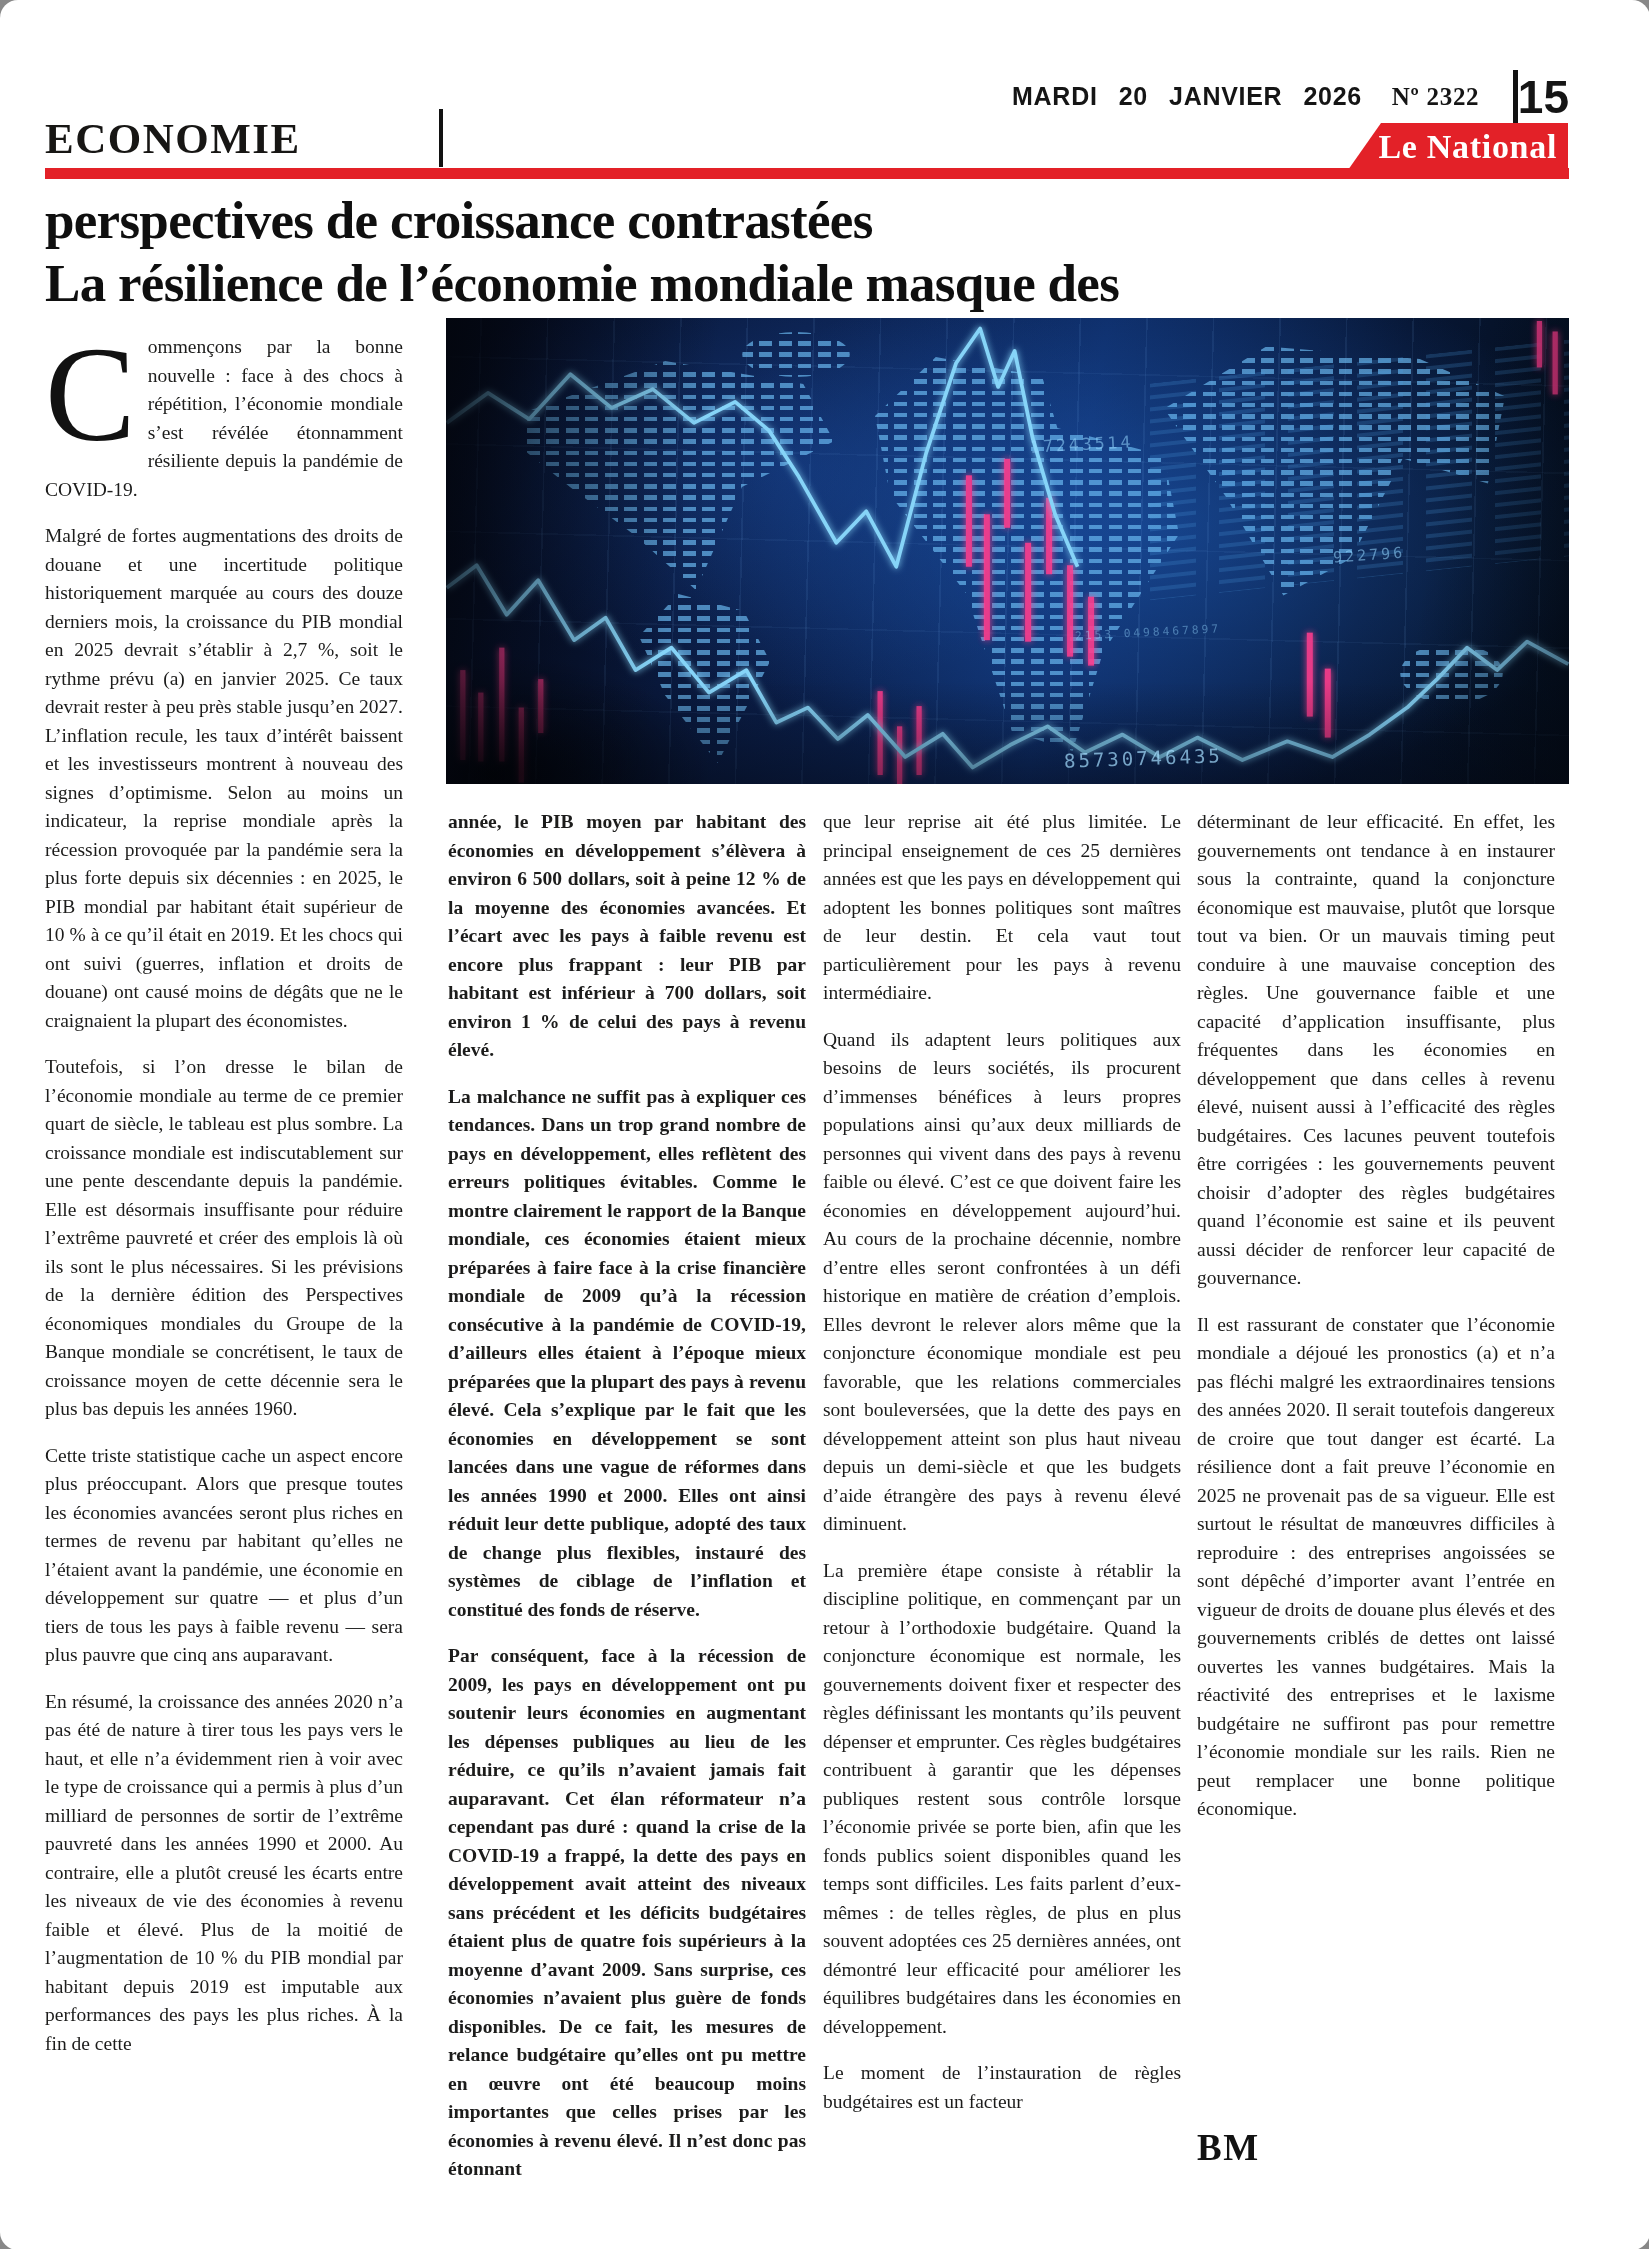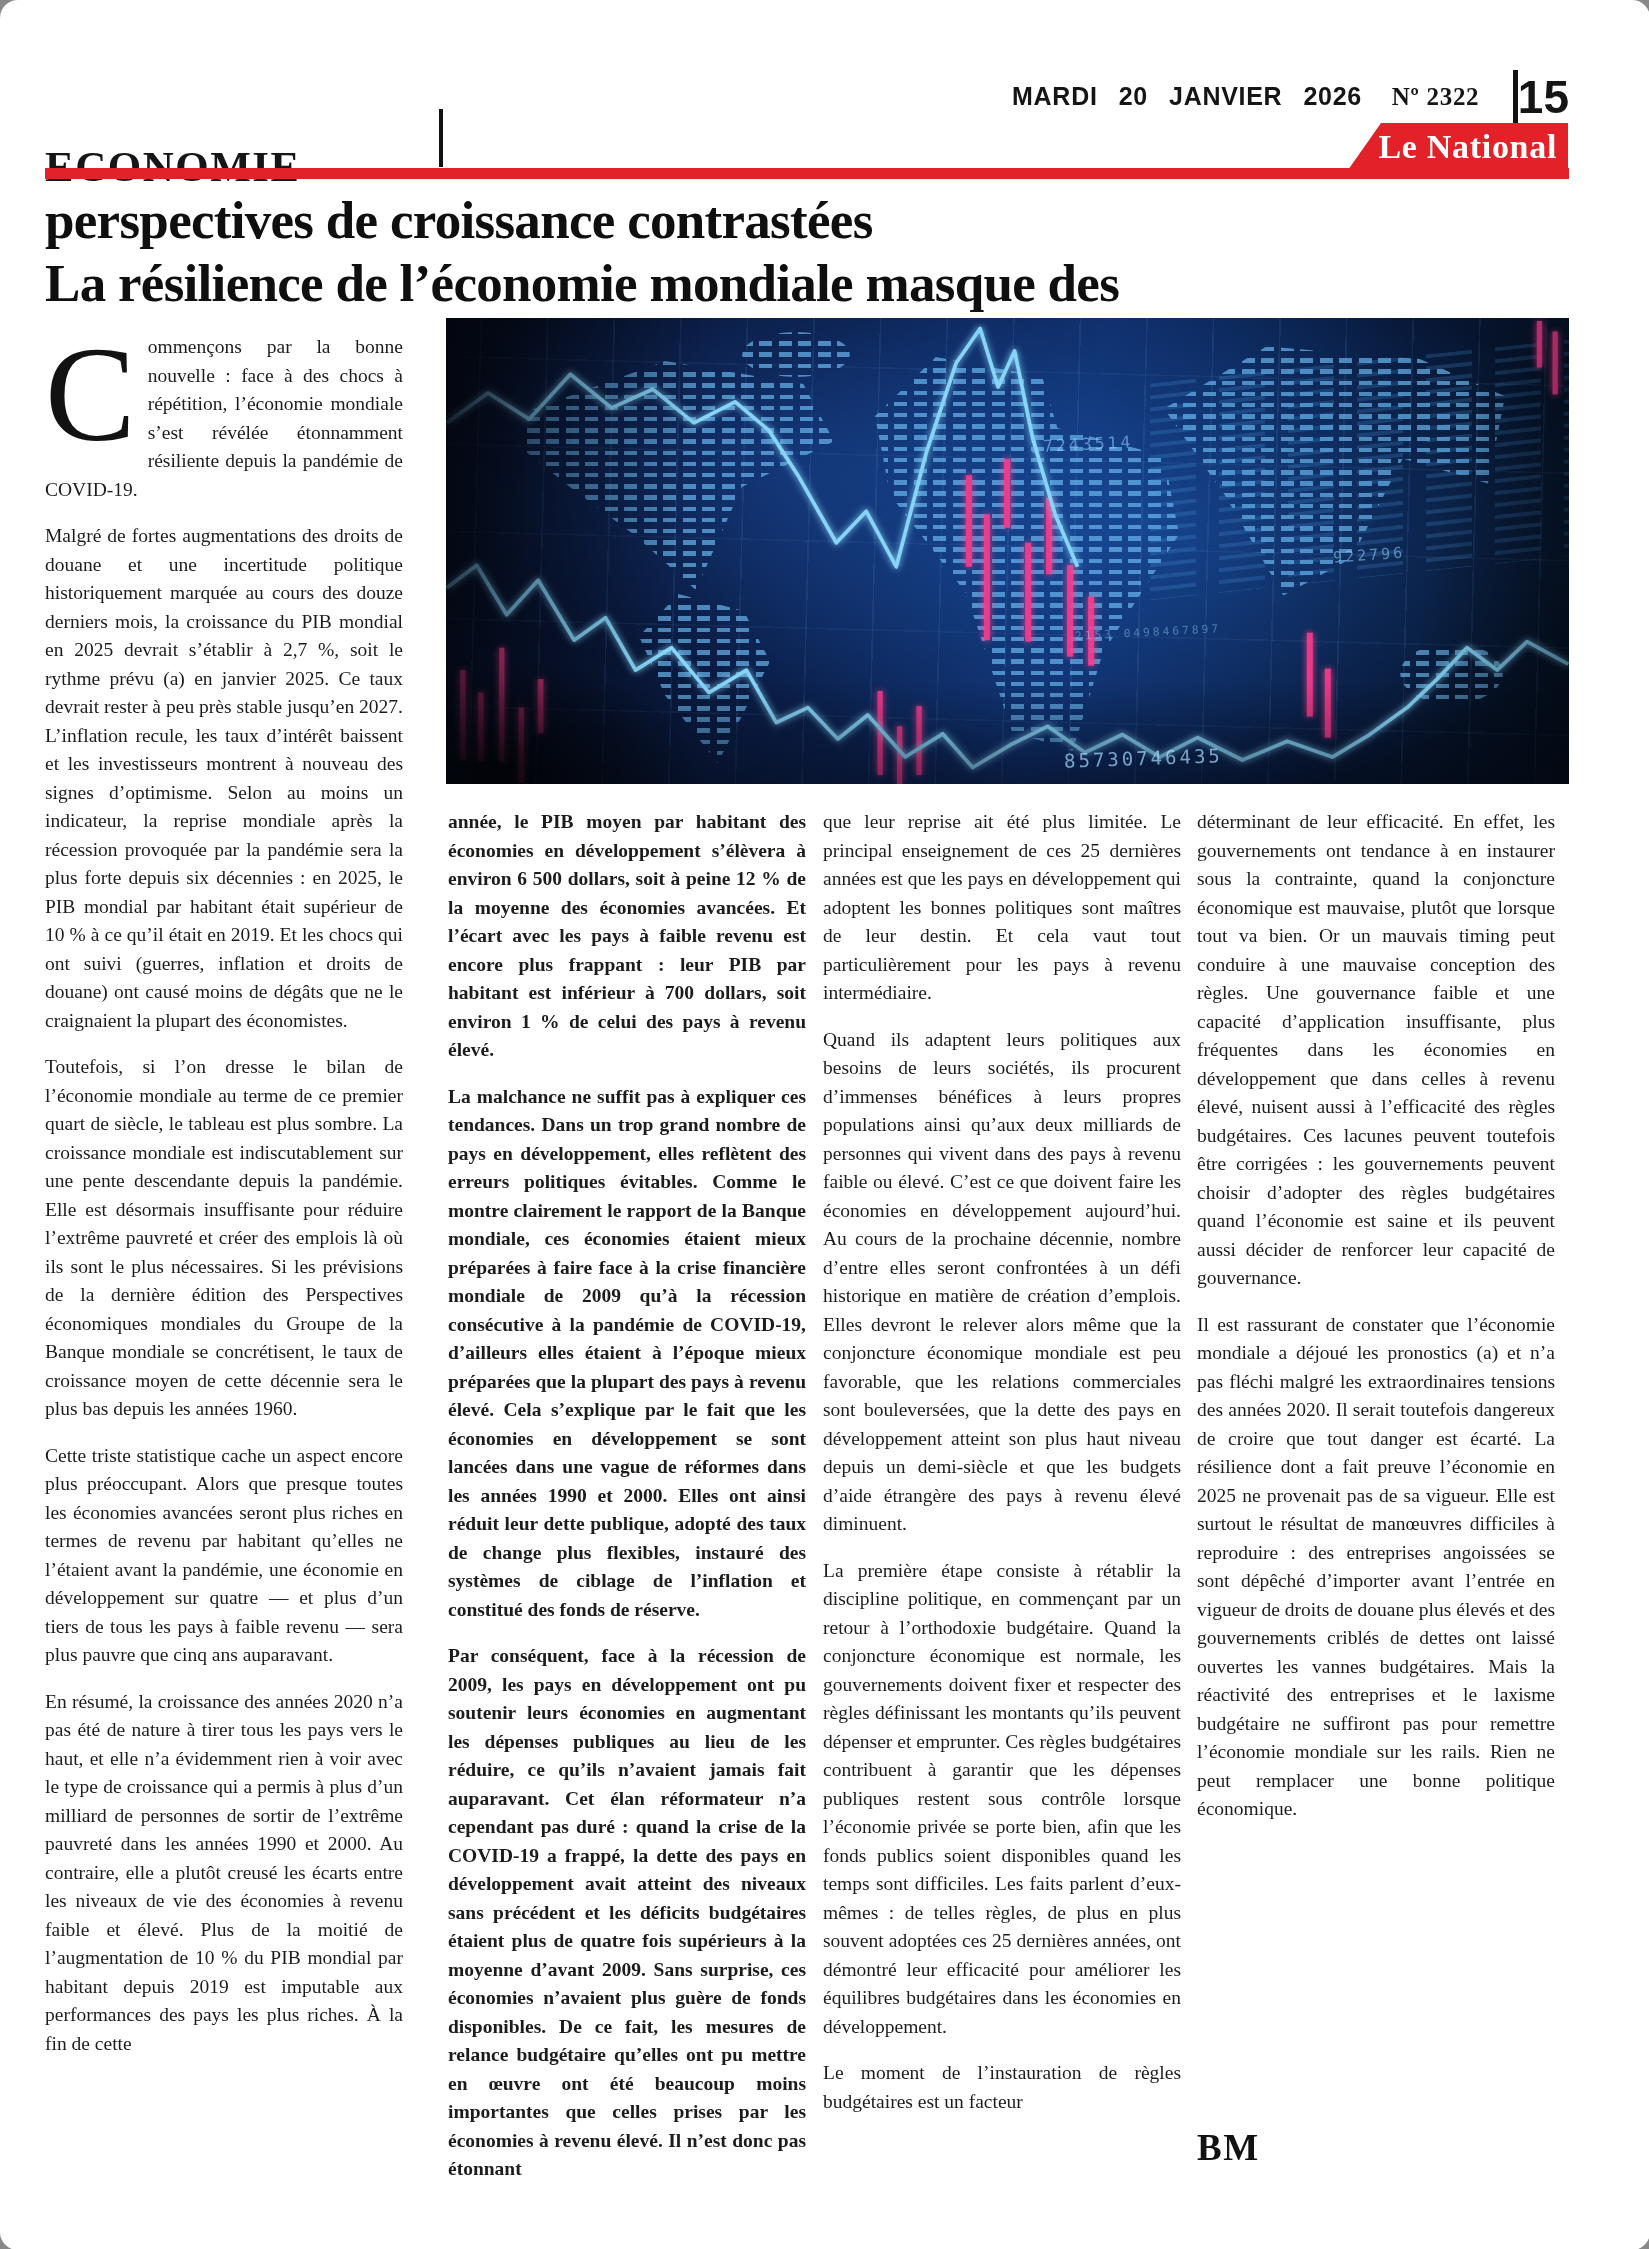--- a/index.html
+++ b/index.html
@@ -17,21 +17,21 @@
     position:absolute;top:69px;right:81px;height:55px;
     display:flex;align-items:center;
     font-family:"Liberation Sans",sans-serif;font-weight:bold;color:#151515;
   }
   .date-line{font-size:25px;letter-spacing:0.7px;word-spacing:13.5px;}
   .issue-number{font-size:25px;margin-left:30px;letter-spacing:0.7px;font-family:Liberation Serif, serif;}
   .page-bar{width:4.5px;height:54px;background:#121212;margin-left:34px;}
   .page-number{font-size:46px;line-height:54px;}
   .section-title{
     position:absolute;left:45px;top:111px;font-size:43px;line-height:55px;
-    font-weight:bold;letter-spacing:1.5px;color:#171614;margin-top:28px;
+    font-weight:bold;letter-spacing:1.5px;color:#171614;
   }
   .section-divider-bar{position:absolute;left:439px;top:109px;width:3.7px;height:58px;background:#121212;}
   .red-rule{position:absolute;left:45px;top:168px;width:1524px;height:10.5px;background:var(--red);}
   .brand-banner{
     position:absolute;left:1348px;top:123px;width:220px;height:47px;background:var(--red);
     clip-path:polygon(15% 0,100% 0,100% 100%,0 100%);
     display:flex;align-items:center;justify-content:center;padding-left:19.5px;box-sizing:border-box;
   }
   .brand-banner span{color:#fff;font-size:34px;font-weight:bold;letter-spacing:0.7px;}
   

